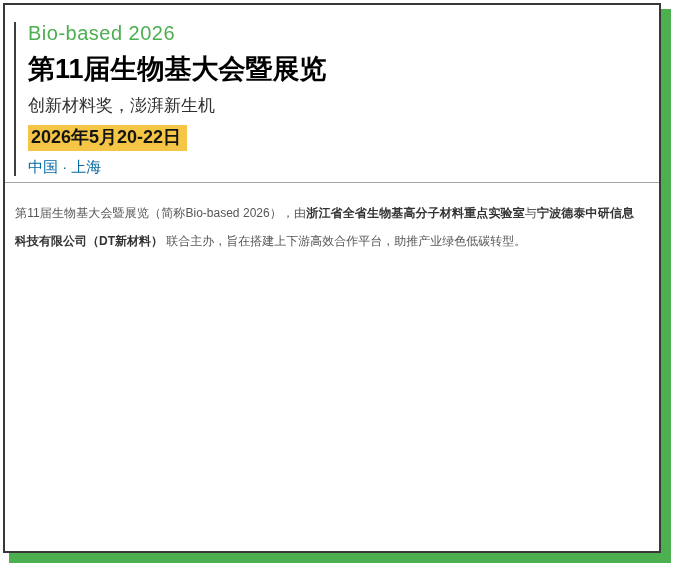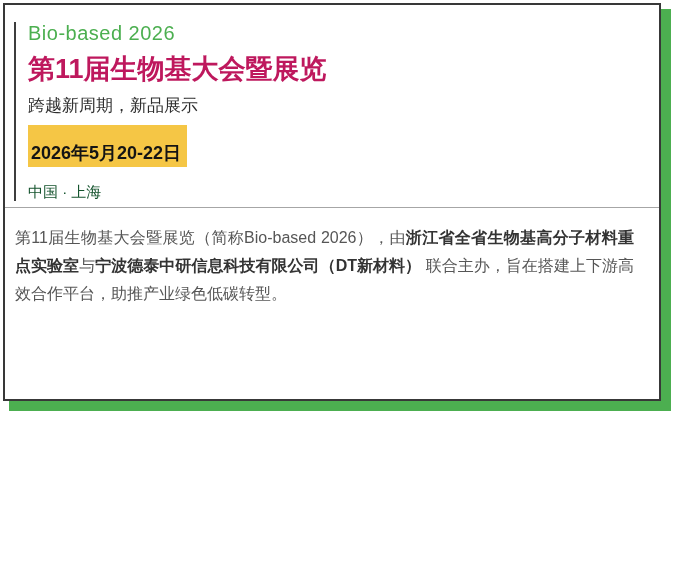--- a/index.html
+++ b/index.html
@@ -6,21 +6,21 @@
   body {
     width: 674px; height: 569px;
     background: #ffffff;
     overflow: hidden;
     position: relative;
     font-family: "Liberation Sans", "DejaVu Sans", sans-serif;
   }
   .card {
     position: absolute;
     left: 3px; top: 3px;
-    width: 658px; height: 398px;
+    width: 658px; height: 550px;
     box-sizing: border-box;
     background: #ffffff;
     border: 2px solid #383838;
     box-shadow: 8px 8px 0 2px #4caf50;
   }
   
   .header {
     margin: 17px 0 0 9px;
     border-left: 2px solid #3d3d3d;
     padding-left: 12px;
@@ -28,69 +28,69 @@
   .series {
     font-size: 20px;
     line-height: 23px;
     color: #4caf50;
     letter-spacing: 0.5px;
   }
   .title {
     font-size: 27px;
     line-height: 34px;
     font-weight: bold;
-    color: #be185d;
+    color: #000000;
     margin: 7px 0 9px;
   }
   .tagline {
     font-size: 17px;
     line-height: 21px;
     color: #2f2f2f;
   }
   .date {
     display: inline-block;
     margin-top: 9px;
-    padding: 18px 6px 3px 3px;
+    padding: 2px 6px 3px 3px;
     background: #f5c645;
     font-size: 18px;
     line-height: 21px;
     font-weight: bold;
     color: #141414;
   }
   .location {
-    margin-top: 16px;
+    margin-top: 7px;
     font-size: 15px;
     line-height: 18px;
-    color: #14532d;
+    color: #0369a1;
   }
   .divider {
     border: none;
     border-top: 1px solid #a6a6a6;
     margin: 6px 0 0 0;
   }
   
   .content {
     padding: 16px 25px 0 10px;
-    font-size: 16px;
+    font-size: 12px;
     line-height: 28px;
     color: #565656;
     text-align: justify;
   }
   .para { margin: 0 0 15px 0; }
   .para strong { color: #333333; font-weight: bold; }
 </style>
 </head>
 <body>
 
 <div class="card">
 
   <header class="header">
     <div class="series">Bio-based 2026</div>
     <div class="title">第11届生物基大会暨展览</div>
-    <div class="tagline">跨越新周期，新品展示</div>
+    <div class="tagline">创新材料奖，澎湃新生机</div>
     <div>
       <span class="date">2026年5月20-22日</span>
     </div>
     <div class="location">中国 · 上海</div>
   </header>
 
   <hr class="divider">
 
   <main class="content">
 

